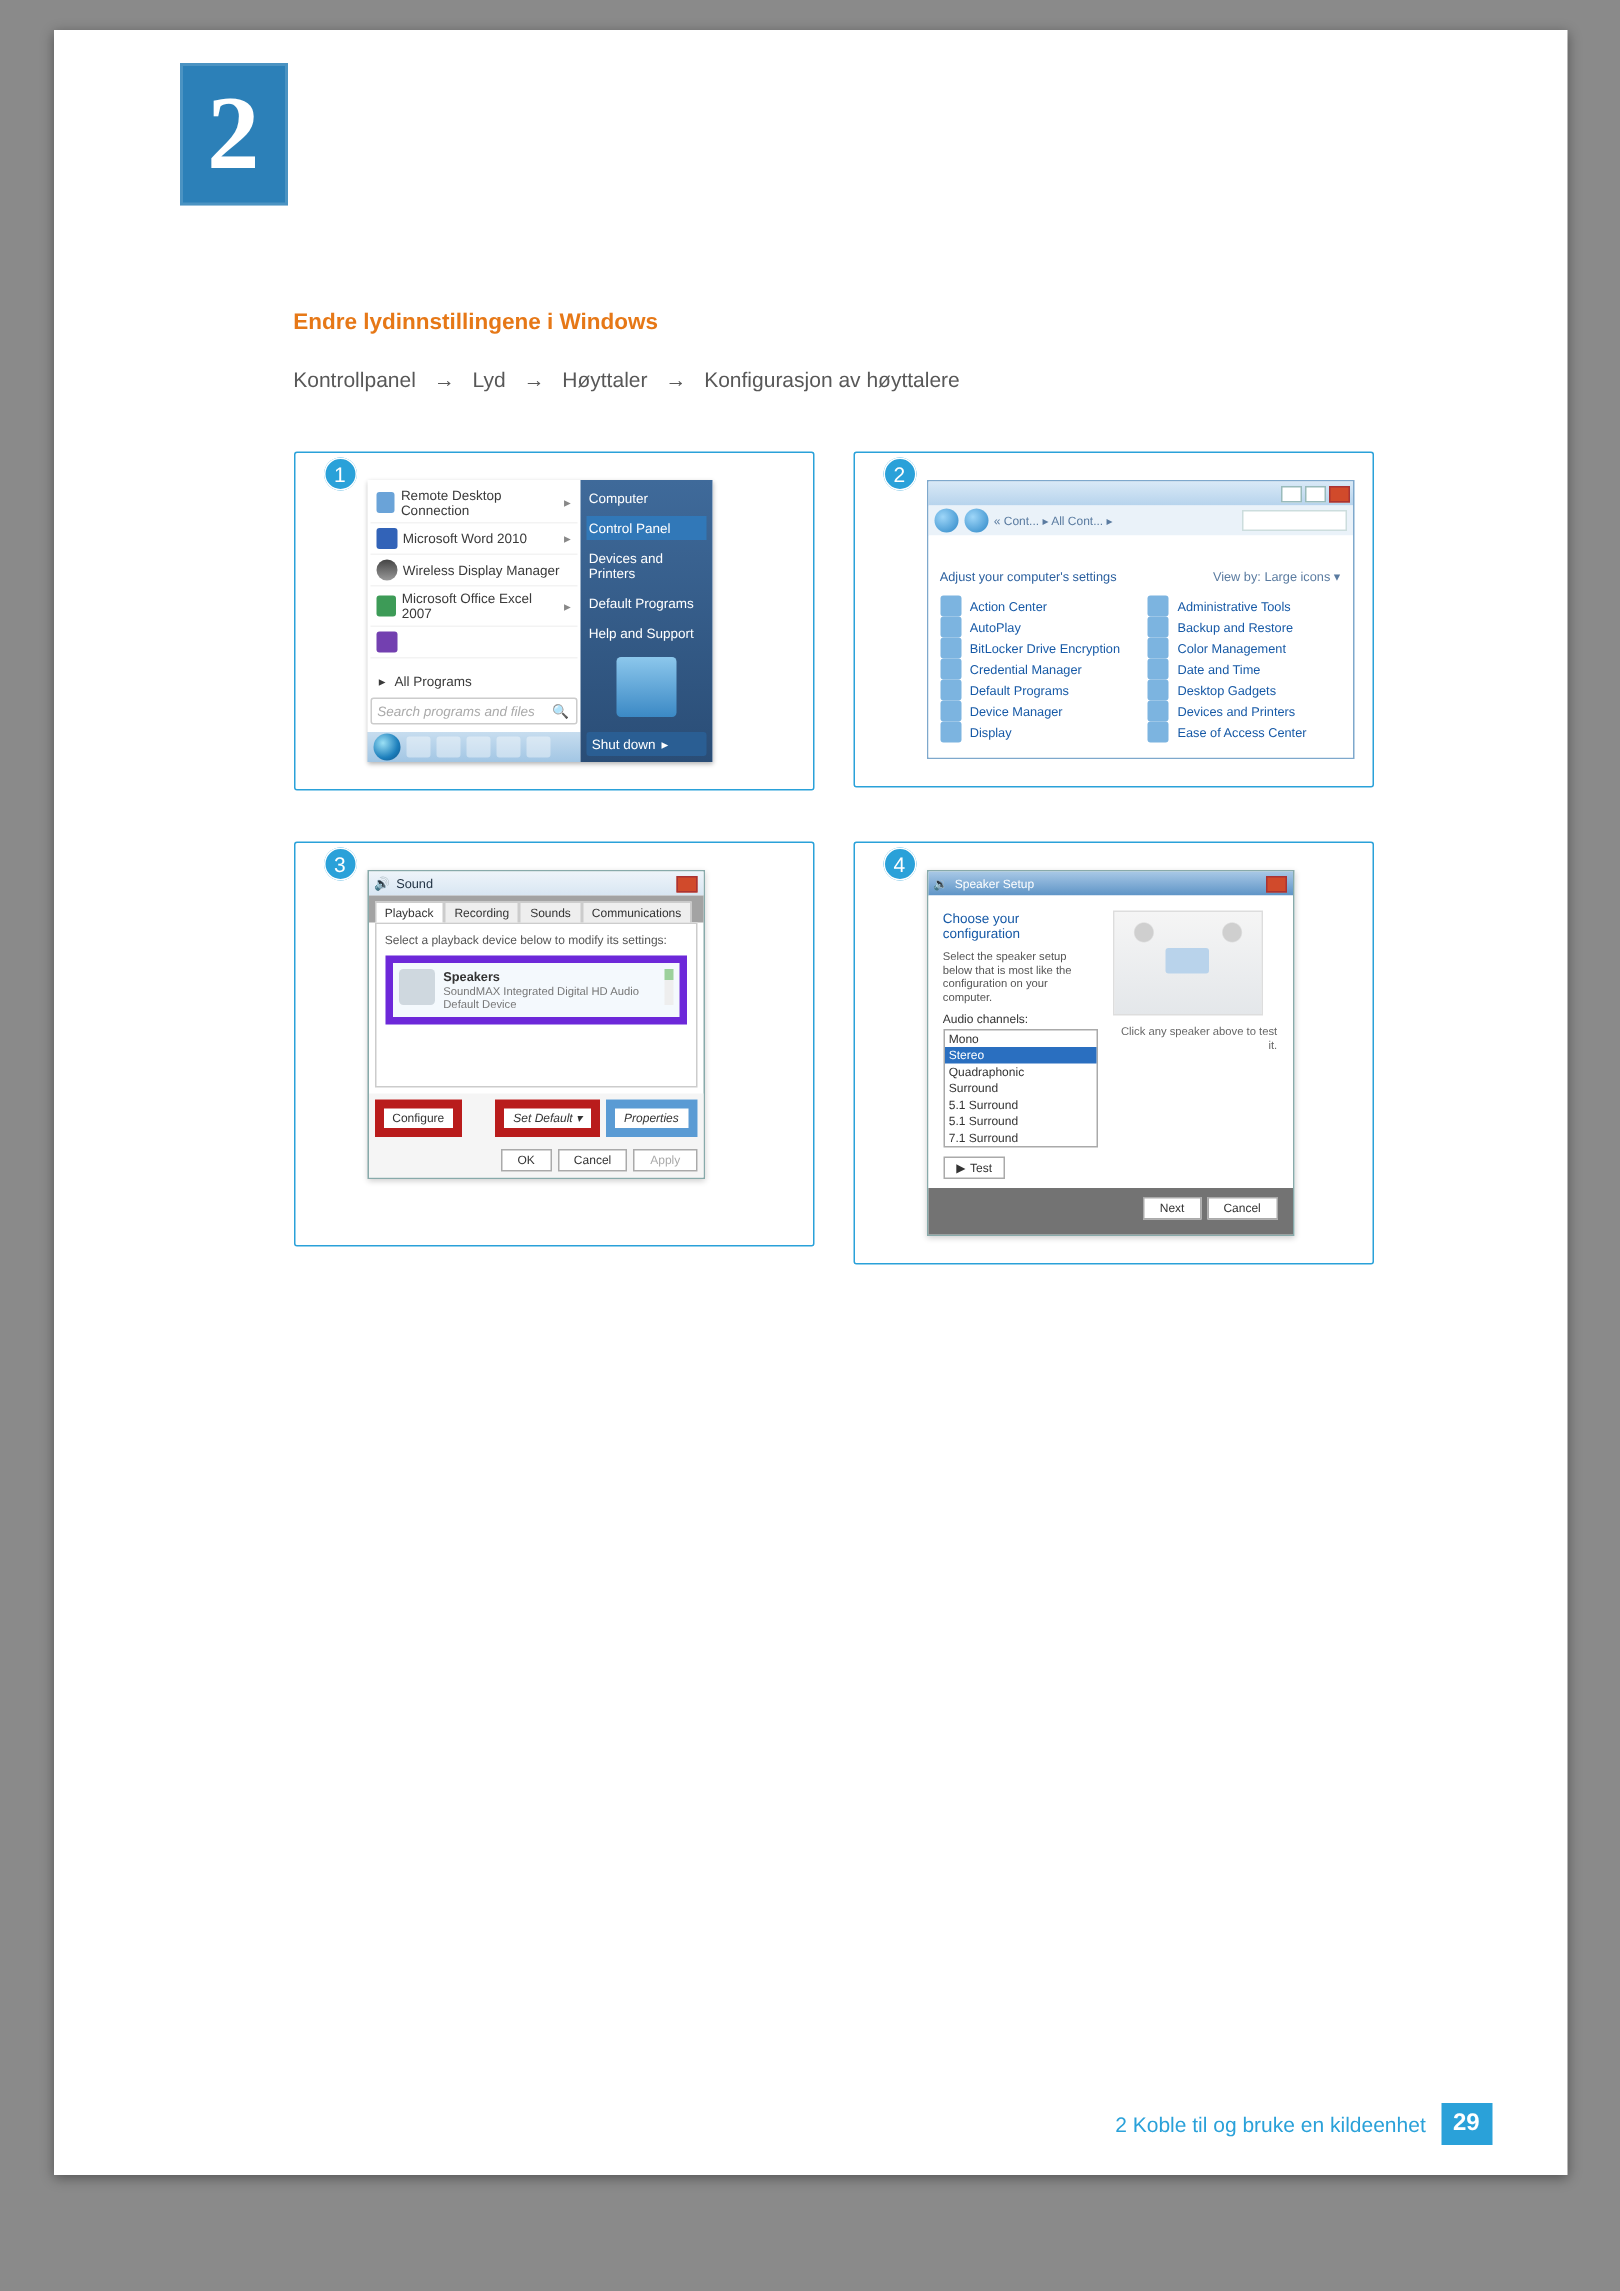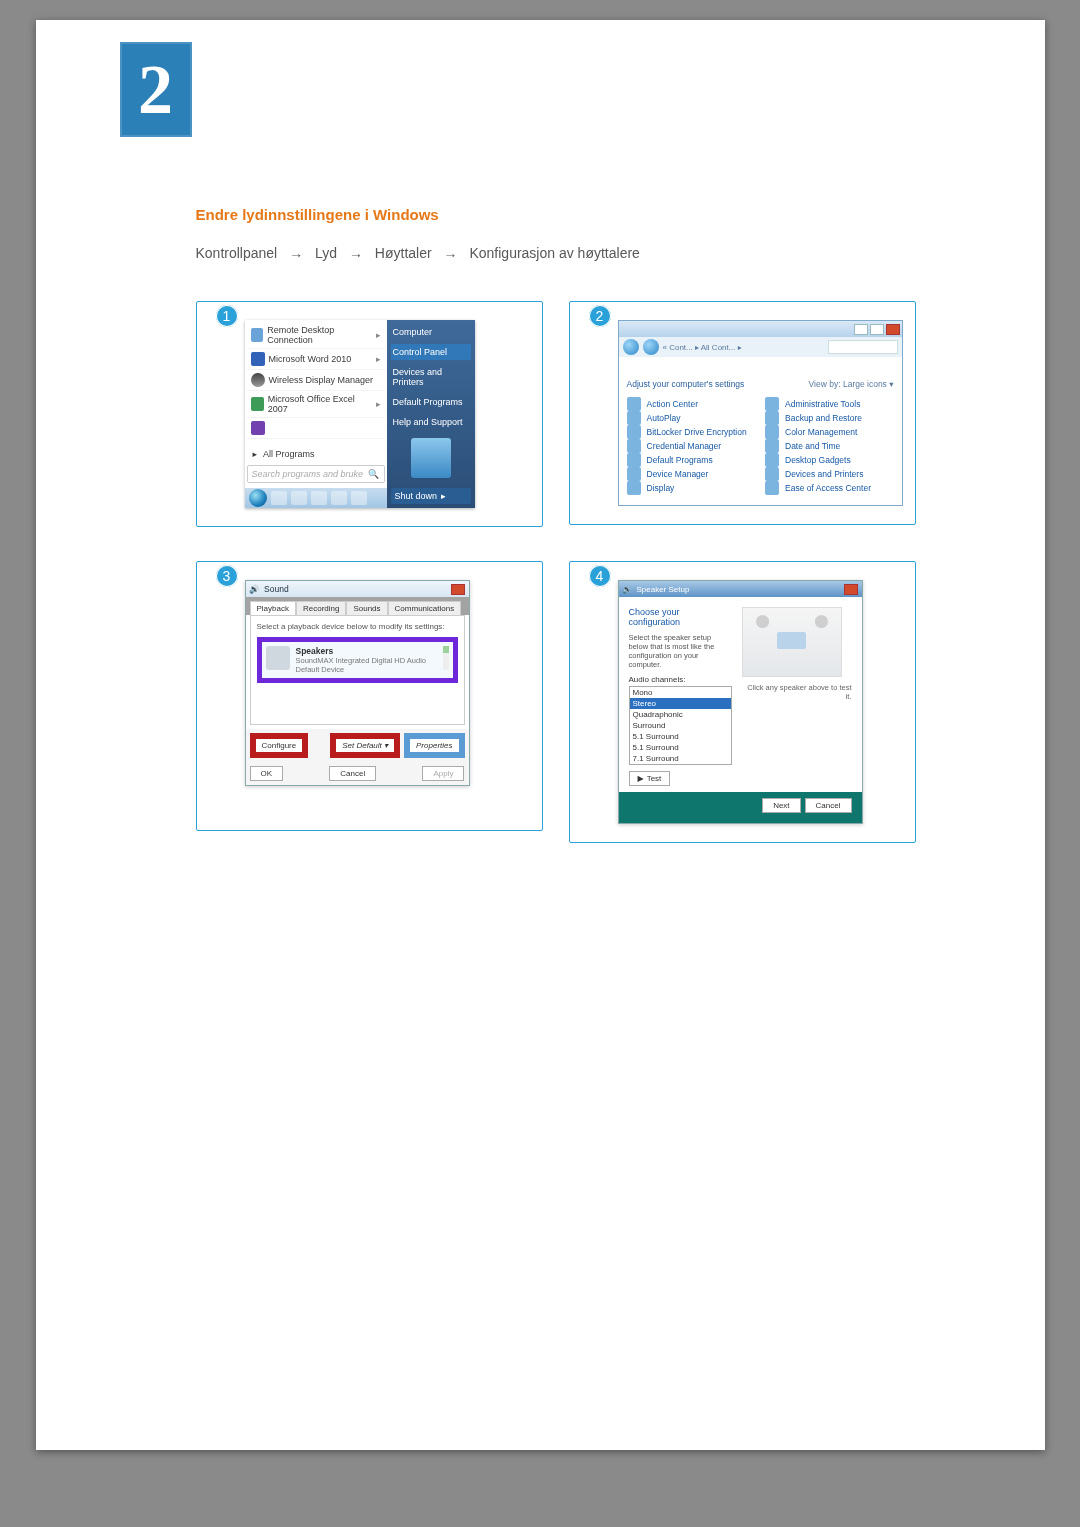--- a/index.html
+++ b/index.html
@@ -188,21 +188,21 @@
   .snd-body { border:1px solid #ccc; margin:0 4px 4px; padding:6px; background:#fff; min-height:110px;}
   .snd-instr { font-size:8px; color:#555; margin-bottom:6px;}
   .snd-dev { display:flex; gap:6px; padding:4px; border:5px solid #6d28d9; background:#f4f9fd;}
   .snd-dev .di{width:24px;height:24px;background:#cfd8df;border-radius:3px;}
   .snd-dev .dt{font-size:7.5px;color:#777;}
   .snd-dev .dn{color:#333;font-weight:bold;font-size:8.5px;}
   .snd-dev .bar{margin-left:auto;width:6px;height:24px;background:linear-gradient(#9cd19c 30%,#eee 30%);}
   .snd-bot { display:flex; gap:4px; padding:4px; justify-content:space-between; background:#f5f5f5;}
   .snd-bot .b{border:6px solid #b91c1c;padding:2px 6px;background:#fff;font-size:8px;}
   .snd-bot .b.prop{border-color:#5a9bd4;}
-  .snd-foot { display:flex; justify-content:space-between; gap:4px; padding:4px; background:#f5f5f5;}
+  .snd-foot { display:flex; justify-content:flex-end; gap:4px; padding:4px; background:#f5f5f5;}
   .snd-foot .b{border:1px solid #aaa;padding:2px 10px;background:#fff;font-size:8px;}
 
   
   .spk-window {
     width:245px; border:1px solid #8aa; font-size:8px; color:#333;
     box-shadow:0 1px 4px rgba(0,0,0,.2);
   }
   .spk-title {
     height:16px;background:linear-gradient(#a8c8e6,#5e94c6);
     display:flex;align-items:center;padding:0 4px;gap:4px;color:#fff;
@@ -222,21 +222,21 @@
     width:100px;height:70px;
     background:
      radial-gradient(circle at 20% 20%, #cfcfcf 6px, transparent 7px),
      radial-gradient(circle at 80% 20%, #cfcfcf 6px, transparent 7px),
      linear-gradient(#f5f5f5,#e4e7ea);
     border:1px solid #ddd;
     position:relative;
   }
   .spk-img::after{content:"";position:absolute;left:35%;top:35%;width:30%;height:25%;background:#b9d3eb;border-radius:2px;}
   .spk-hint { color:#666; font-size:7.5px; margin-top:6px; text-align:right;}
-  .spk-foot { display:flex; justify-content:flex-end; gap:4px; padding:6px 10px 10px; background:#0f766e;}
+  .spk-foot { display:flex; justify-content:flex-end; gap:4px; padding:6px 10px 10px; background:#737373;}
   .spk-foot .b{border:1px solid #aaa;padding:2px 10px;background:#fff;font-size:8px;}
 
   
   .page-footer {
     position:absolute;
     bottom:20px; right:50px;
     display:flex; align-items:center; gap:10px;
   }
   .page-footer .ft { color:#2aa1d9; font-size:14px; }
   .page-footer .pn {
@@ -297,21 +297,21 @@
                     </div>
                   <div class="sm-item">
                       <div class="mini-icon mi-dyn"></div>
                       <span>&nbsp;</span>
                     </div>
                   <div class="sm-allprog">
                       <span>▸</span>
                       <span>All Programs</span>
                     </div>
                   <div class="sm-search">
-                    <span>Search programs and bruke</span>
+                    <span>Search programs and files</span>
                     <span class="sicon">🔍</span>
                   </div>
                 </div>
                 <div class="sm-taskbar">
                   <div class="orb"></div>
                   <div class="tb"></div>
                   <div class="tb"></div>
                   <div class="tb"></div>
                   <div class="tb"></div>
                   <div class="tb"></div>
@@ -501,14 +501,18 @@
               <span class="b">Next</span>
               <span class="b">Cancel</span>
             </div>
           </div>
         </div>
       </div>
 
     </div>
   </div>
 
+  <div class="page-footer">
+    <span class="ft">2 Koble til og bruke en kildeenhet</span>
+    <span class="pn">29</span>
+  </div>
 
 </div>
 
 </body></html>

